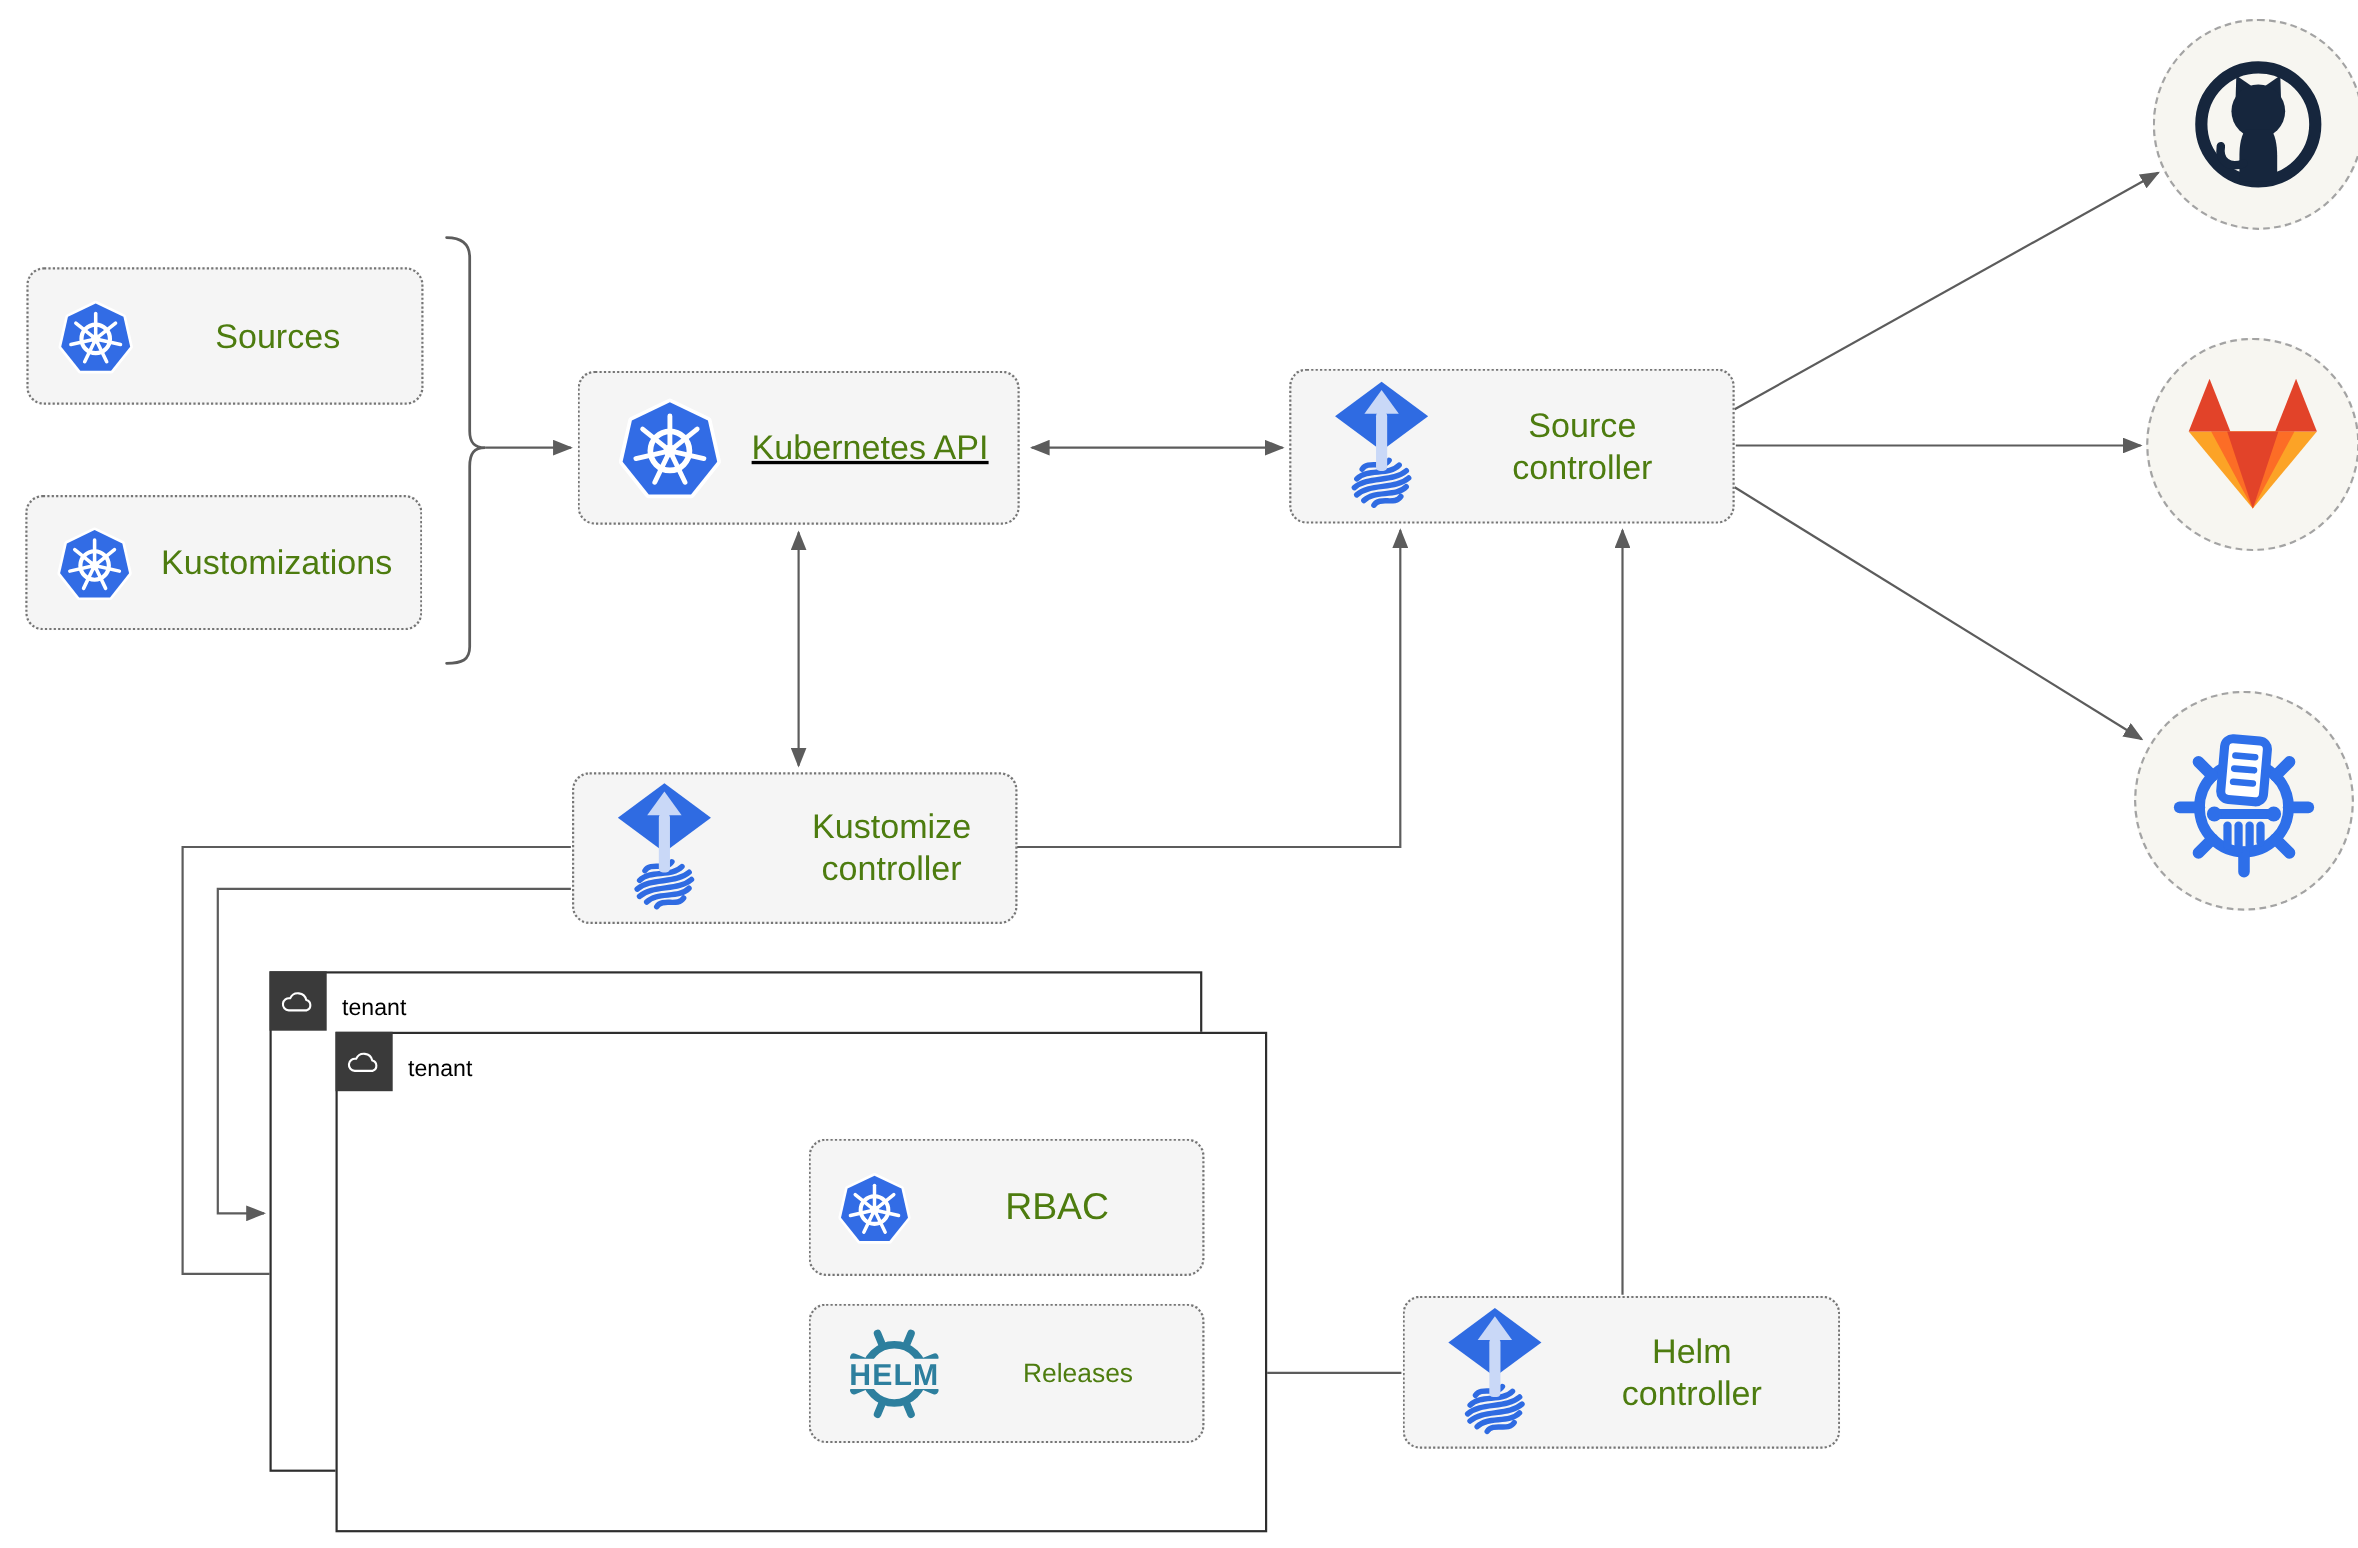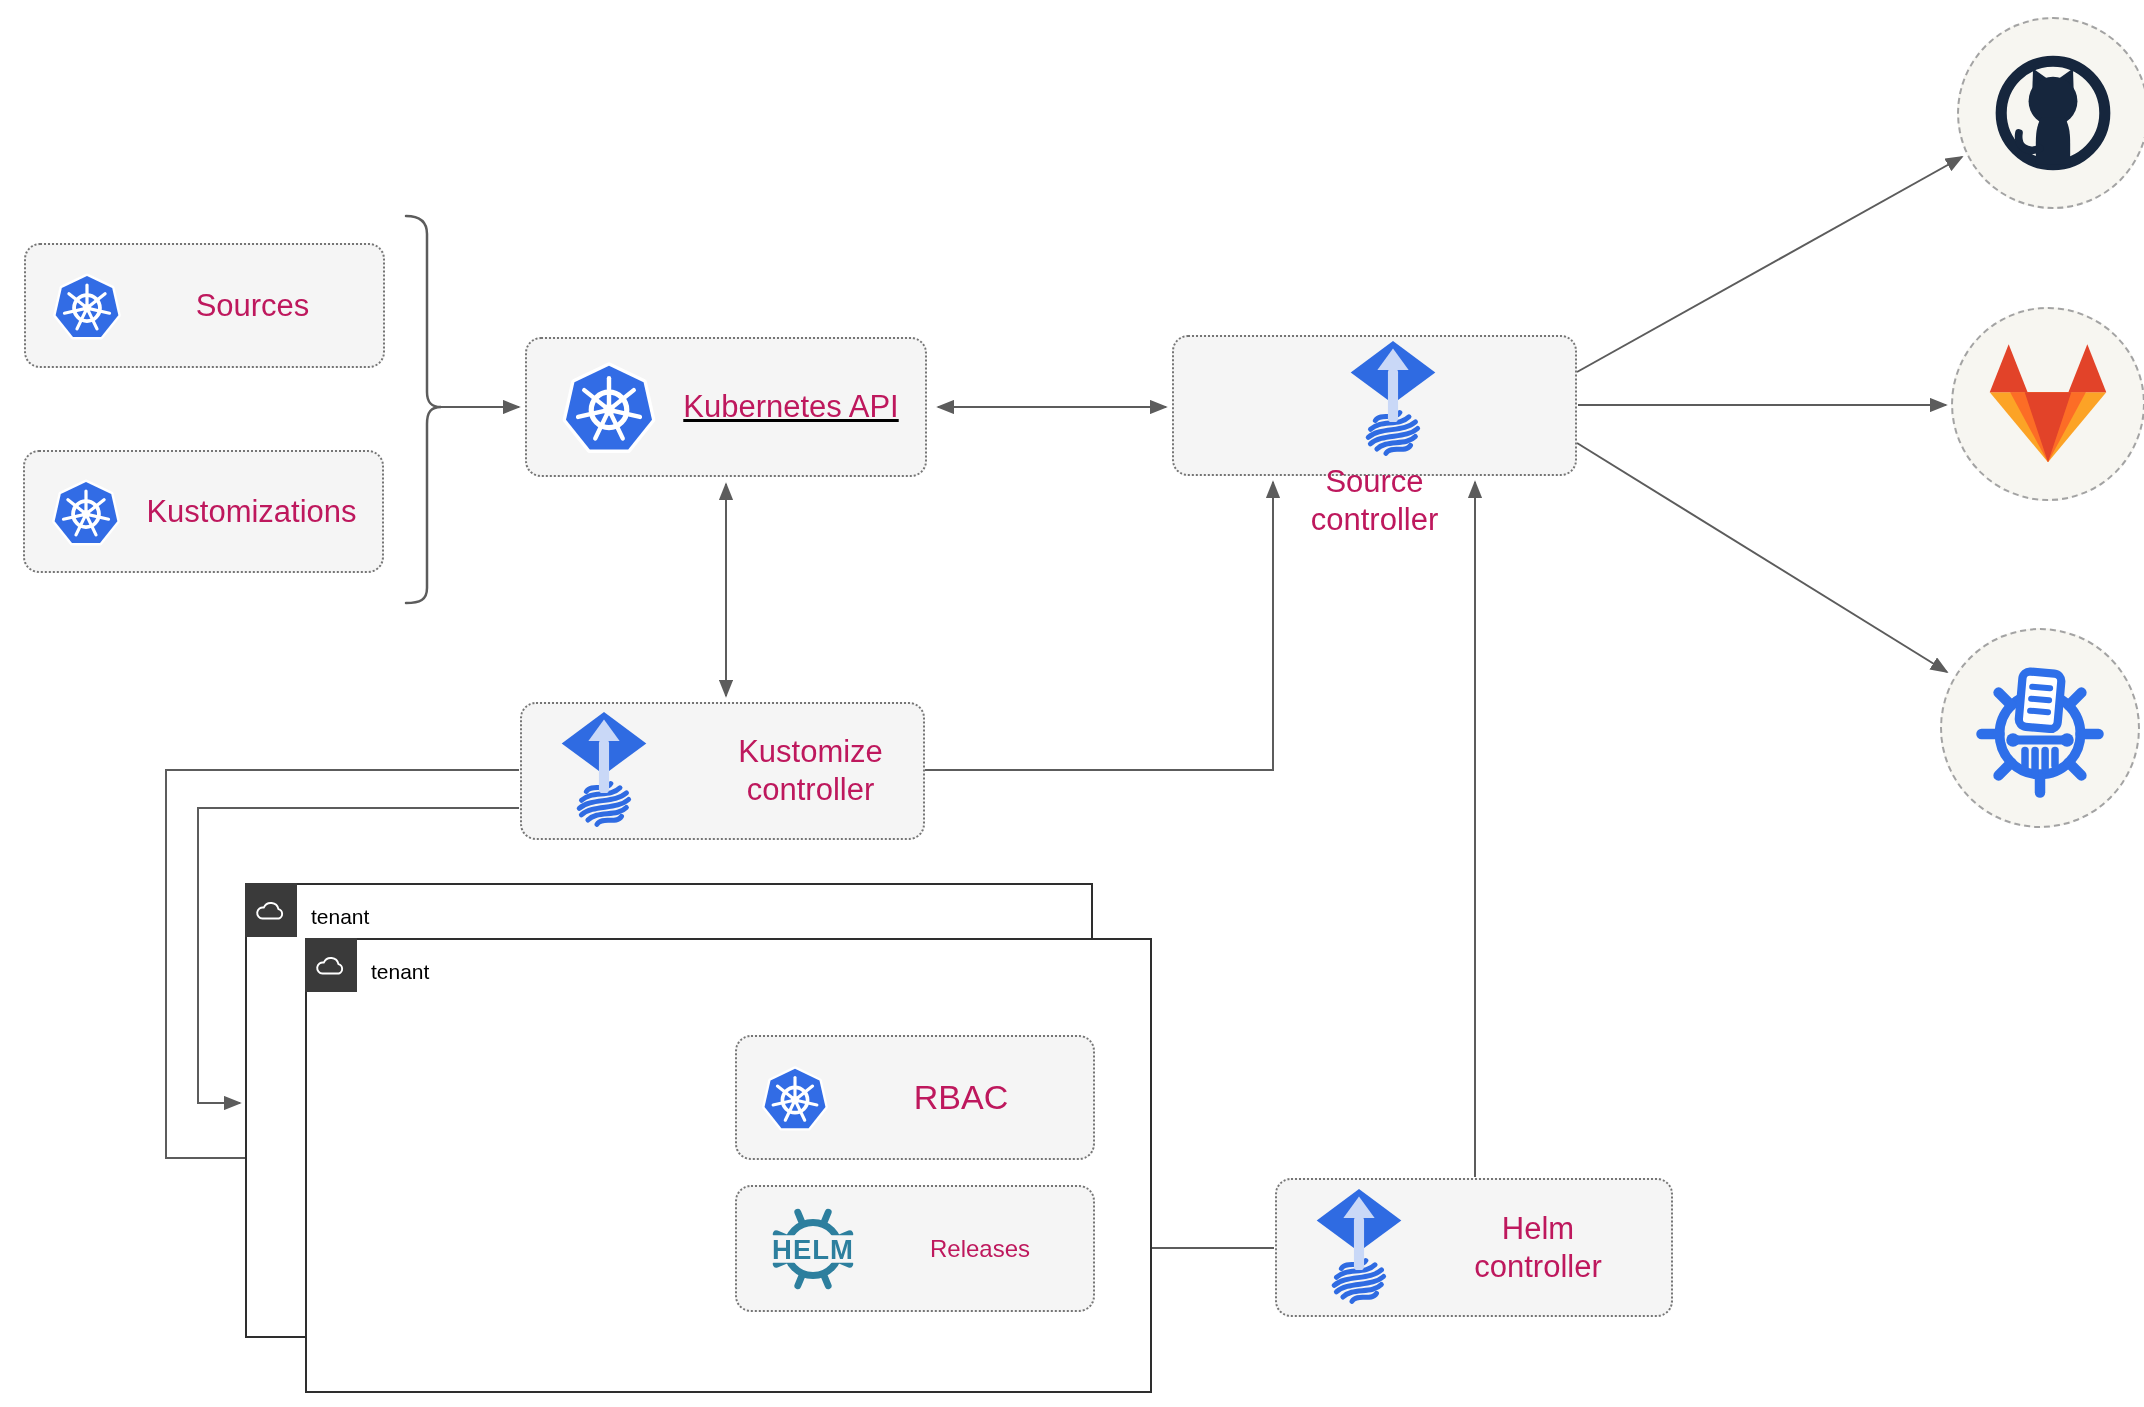--- a/index.html
+++ b/index.html
@@ -2,21 +2,21 @@
 <html><head>
 <meta charset="utf-8">
 <style>
   html,body{margin:0;padding:0;background:#fff;}
   #canvas{position:relative;width:2144px;height:1407px;background:#fff;
           font-family:"Liberation Sans",sans-serif;overflow:hidden;}
   #wires{position:absolute;left:0;top:0;z-index:1;}
   .node{position:absolute;box-sizing:border-box;background:#f5f5f5;
         border:2px dotted #757575;border-radius:16px;
         display:flex;align-items:center;z-index:2;}
-  .node-label{flex:1;text-align:center;font-size:31px;color:#be185d;
+  .node-label{flex:1;text-align:center;font-size:31px;color:#4d7c0f;
               white-space:pre-line;line-height:1.22;}
   .icon{flex:0 0 auto;}
   .ext{position:absolute;box-sizing:border-box;border:2.5px dashed #a3a3a3;
        border-radius:50%;background:#f7f6f1;display:flex;align-items:center;
        justify-content:center;z-index:2;}
   .tenant{position:absolute;box-sizing:border-box;background:#fff;
           border:2px solid #2e2e2e;}
   .tenant-head{position:absolute;left:-2px;top:-2px;width:52px;height:54px;
                background:#3a3a3a;display:flex;align-items:center;justify-content:center;}
   .tenant-label{position:absolute;left:64px;top:0;height:64px;display:flex;
@@ -96,21 +96,21 @@
     <div class="node-label">Kustomizations</div>
   </div>
 
   <div class="node" style="left:525px;top:337px;width:402px;height:140px;text-decoration:underline;">
     <svg class="icon" style="margin-left:34px" width="96" height="96" viewBox="0 0 100 100">
         <use href="#k8s"></use>
       </svg>
     <div class="node-label">Kubernetes API</div>
   </div>
 
-  <div class="node" style="left:1172px;top:335px;width:405px;height:141px;flex-direction:column;">
+  <div class="node" style="left:1172px;top:335px;width:405px;height:141px;">
     <svg class="icon" style="margin-left:36px" width="92" height="126" viewBox="0 0 100 136">
         <use href="#flux"></use>
       </svg>
     <div class="node-label">Source
 controller</div>
   </div>
 
   <div class="node" style="left:520px;top:702px;width:405px;height:138px;gap:48px;">
     <svg class="icon" style="margin-left:36px" width="92" height="126" viewBox="0 0 100 136">
         <use href="#flux"></use>

